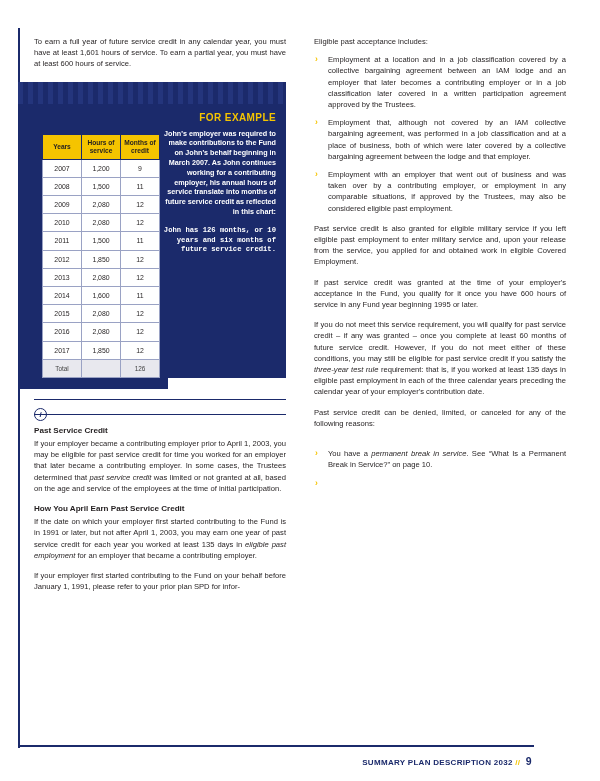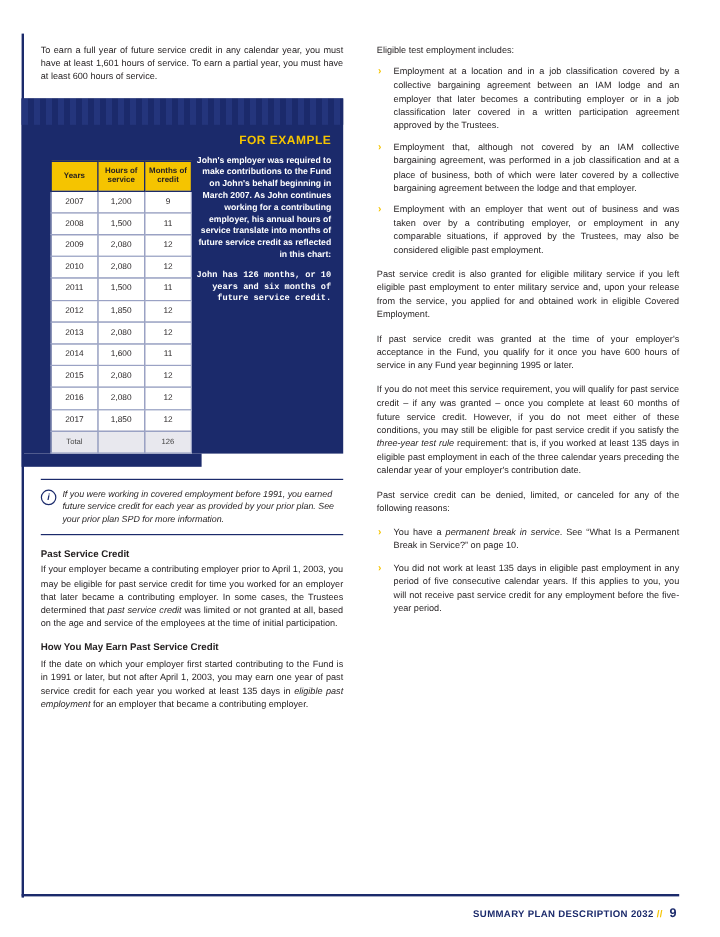--- a/index.html
+++ b/index.html
@@ -13,21 +13,20 @@
     font-family: "Liberation Sans", sans-serif;
     color: #231f20;
     position: relative;
     overflow: hidden;
   }
   .page {
     position: absolute;
     left: 0; top: 0;
     width: 552px;
     height: 781px;
-    padding-left: 32px;
   }
   
   .left-rule {
     position: absolute;
     left: 18px;
     top: 28px;
     width: 2px;
     height: 720px;
     background: #1b2a6b;
   }
@@ -306,51 +305,51 @@
             <td class="c1">Total</td>
             <td></td>
             <td>126</td>
           </tr>
         </tbody>
       </table>
     </div>
 
     <div class="callout">
       <span class="icon">i</span>
-      <span>If you were working in covered employment before 1991, you earned future service credit for each year as provided by your prior plan. See your prior plan SPD for more information.</span>
     </div>
 
     <h3>Past Service Credit</h3>
     <p><span>If your employer became a contributing employer prior to April 1, 2003, you may be eligible for past service credit for time you worked for an employer that later became a contributing employer. In some cases, the Trustees determined that </span><span class="em">past service credit</span><span> was limited or not granted at all, based on the age and service of the employees at the time of initial participation.</span></p>
 
-    <h3>How You May Earn Past Service Credit</h3>
+    <h3>How You April Earn Past Service Credit</h3>
     <p><span>If the date on which your employer first started contributing to the Fund is in 1991 or later, but not after April 1, 2003, you may earn one year of past service credit for each year you worked at least 135 days in </span><span class="em">eligible past employment</span><span> for an employer that became a contributing employer.</span></p>
+    <p>If your employer first started contributing to the Fund on your behalf before January 1, 1991, please refer to your prior plan SPD for infor-</p>
   </div>
 
   <div class="col col-right">
 
 
-    <p class="tight" style="margin-bottom:7px">Eligible test employment includes:</p>
+    <p class="tight" style="margin-bottom:7px">Eligible past acceptance includes:</p>
 
     <ul class="chev">
       <li><span class="chevron">›</span><span>Employment at a location and in a job classification covered by a collective bargaining agreement between an IAM lodge and an employer that later becomes a contributing employer or in a job classification later covered in a written participation agreement approved by the Trustees.</span></li>
       <li><span class="chevron">›</span><span>Employment that, although not covered by an IAM collective bargaining agreement, was performed in a job classification and at a place of business, both of which were later covered by a collective bargaining agreement between the lodge and that employer.</span></li>
       <li><span class="chevron">›</span><span>Employment with an employer that went out of business and was taken over by a contributing employer, or employment in any comparable situations, if approved by the Trustees, may also be considered eligible past employment.</span></li>
     </ul>
 
     <p>Past service credit is also granted for eligible military service if you left eligible past employment to enter military service and, upon your release from the service, you applied for and obtained work in eligible Covered Employment.</p>
 
     <p>If past service credit was granted at the time of your employer's acceptance in the Fund, you qualify for it once you have 600 hours of service in any Fund year beginning 1995 or later.</p>
     <p><span>If you do not meet this service requirement, you will qualify for past service credit – if any was granted – once you complete at least 60 months of future service credit. However, if you do not meet either of these conditions, you may still be eligible for past service credit if you satisfy the </span><span class="em">three-year test rule</span><span> requirement: that is, if you worked at least 135 days in eligible past employment in each of the three calendar years preceding the calendar year of your employer's contribution date.</span></p>
 
-    <p class="tight" style="margin-bottom:9px">Past service credit can be denied, limited, or canceled for any of the following reasons:</p>
+    <p class="tight" style="margin-bottom:19px">Past service credit can be denied, limited, or canceled for any of the following reasons:</p>
 
     <ul class="chev">
       <li><span class="chevron">›</span><span>You have a </span><span class="em">permanent break in service</span><span>. See “What Is a Permanent Break in Service?” on page 10.</span></li>
-      <li><span class="chevron">›</span><span>You did not work at least 135 days in eligible past employment in any period of five consecutive calendar years. If this applies to you, you will not receive past service credit for any employment before the five-year period.</span></li>
+      <li><span class="chevron">›</span></li>
     </ul>
   </div>
 
   <div class="footer-rule"></div>
   <div class="footer">
     <span>SUMMARY PLAN DESCRIPTION 2032</span>
     <span class="sep">//</span>
     <span class="pg">9</span>
   </div>
 

